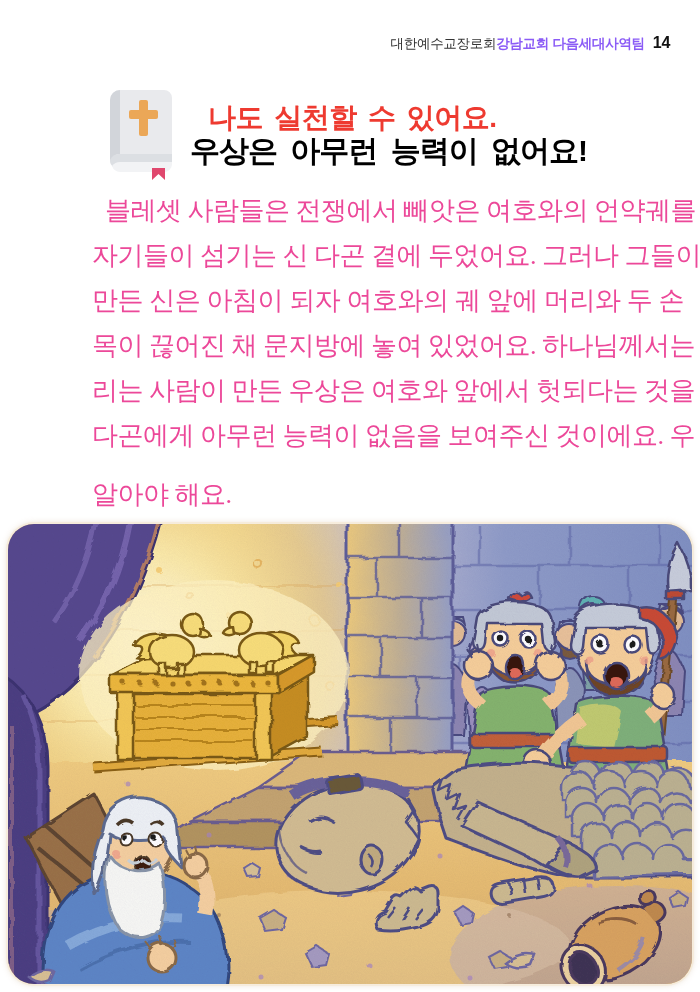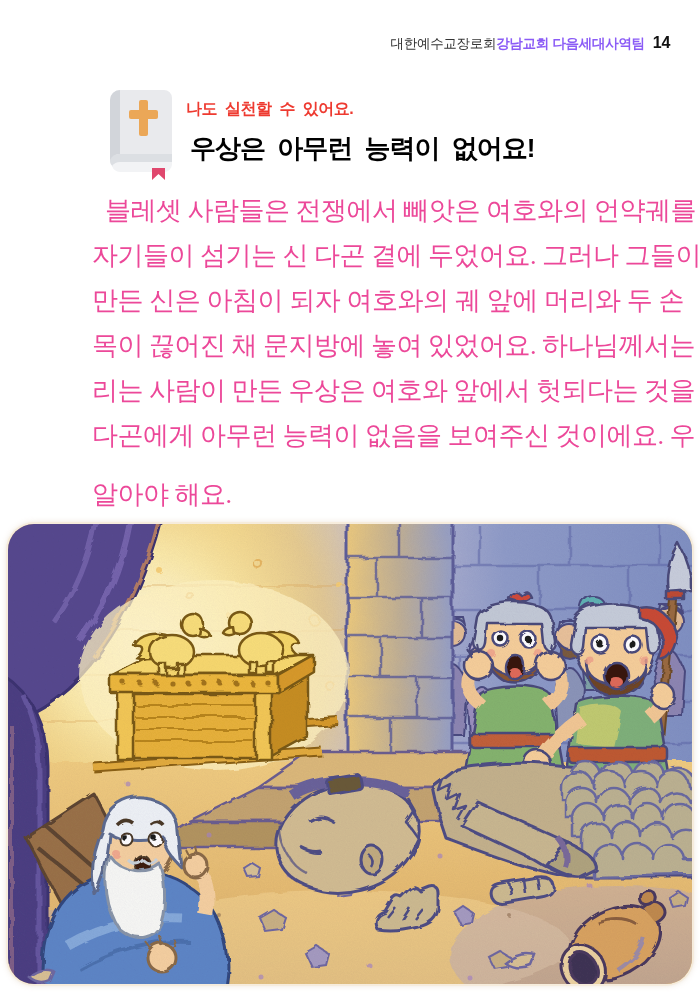--- a/index.html
+++ b/index.html
@@ -11,25 +11,25 @@
   .page-header{
     position:absolute;top:34px;right:30px;
     font-size:13.5px;letter-spacing:-0.3px;color:#222;white-space:nowrap;
   }
   .page-header .org{font-weight:400;color:#333;margin-left:35px;}
   .page-header .team{font-weight:700;margin-left:0;color:#8b5cf6;}
   .page-header .pnum{font-weight:700;font-size:16px;margin-left:8px;color:#111;}
   
   .icon-badge{position:absolute;left:106px;top:86px;width:74px;height:94px;}
   .kicker{
-    position:absolute;left:186px;top:99px;font-size:16px;font-weight:600;
+    position:absolute;left:208px;top:99px;font-size:28px;font-weight:600;
     letter-spacing:-0.5px;word-spacing:4px;
   }
   .sec-title{
-    position:absolute;left:190px;top:131px;font-size:26px;font-weight:800;
+    position:absolute;left:190px;top:131px;font-size:30px;font-weight:800;
     letter-spacing:-1px;word-spacing:6px;color:#000;
   }
   
   .bodytext{
     position:absolute;left:92px;top:188px;width:592px;
     font-family:"Liberation Serif","DejaVu Serif",serif;
     font-size:26px;color:#ec4899;
   }
   .bodytext .tline{
     height:45px;line-height:45px;white-space:nowrap;

